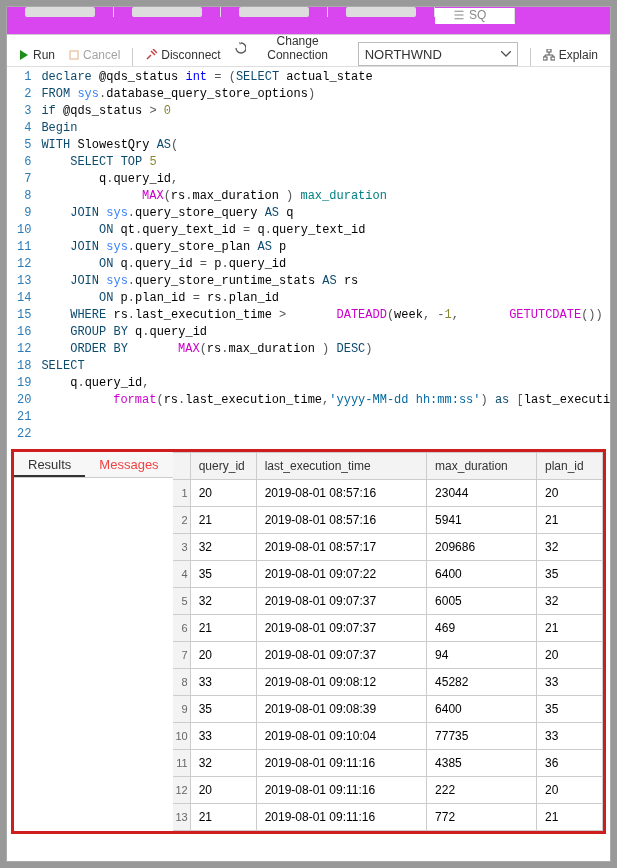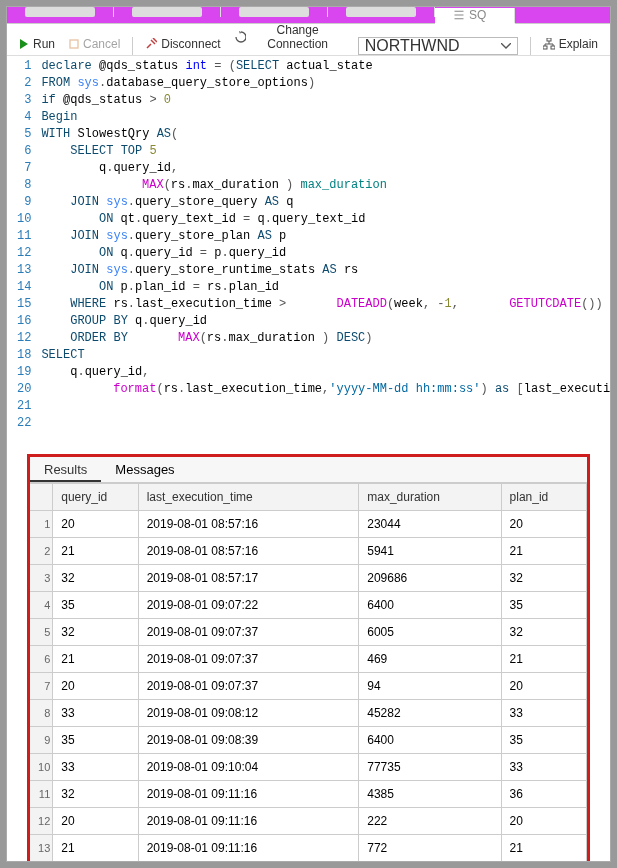--- a/index.html
+++ b/index.html
@@ -54,23 +54,23 @@
     padding: 4px 6px;
     font-size: 12px;
     color: #333;
     cursor: pointer;
     border:none;
     background:none;
   }
   .tbtn.disabled { opacity: .45; }
   .sep { width:1px; background:#ccc; height:18px; margin:0 4px;}
   .conn-select {
-    display:flex; align-items:center; border:1px solid #bbb; height:18px;
+    display:flex; align-items:center; border:1px solid #bbb; height:24px;
     padding:0 6px; min-width:160px; justify-content:space-between;
-    font-size:16px; color:#333; margin-left:4px; margin-right:6px;
+    font-size:13px; color:#333; margin-left:4px; margin-right:6px;
   }
   .editor {
     display:flex;
     font-family: Consolas, "Courier New", monospace;
     font-size: 12px;
     line-height: 17px;
     overflow:hidden;
     flex: 0 0 auto;
     padding-top:2px;
     padding-bottom:2px;
@@ -80,25 +80,25 @@
   .kw { color:#0c4a6e; }
   .fn { color:#cc00cc;padding-left:43px; }
   .ty { color:#0000ff; }
   .id2 { color:#008080; }
   .str { color:#0369a1; }
   .op  { color:#555; }
   .num { color:#888833; }
   .sys { color:#3b82f6; }
   .results-wrap {
     border: 3px solid #cf1d1d;
-    margin: 20px;
-    display:flex; flex-direction:column;
+    margin: 4px;
+    display:flex; flex-direction:row;
   }
   .res-tabs { display:flex; border-bottom:1px solid #ccc; background:#f7f7f7; height:26px;}
-  .res-tab { padding:5px 14px 3px; font-size:13px; color:#000000; cursor:pointer;}
+  .res-tab { padding:5px 14px 3px; font-size:13px; color:#ef4444; cursor:pointer;}
   .res-tab.active { color:#333; border-bottom:2px solid #333;}
   .grid { overflow:auto; }
   table { border-collapse: collapse; font-size:12px; width:100%; table-layout:fixed;}
   th, td {
     border:1px solid #ccc; padding:6px 8px; text-align:left;
     font-family: "Segoe UI", sans-serif;
     white-space: nowrap; overflow:hidden; text-overflow:ellipsis;
   }
   th { background:#f3f3f3; font-weight:400; color:#333;}
   td.rownum, th.rownum { background:#f3f3f3; color:#666; text-align:right; width:16px; padding:6px 2px; font-size:11px; border-left:none;}

